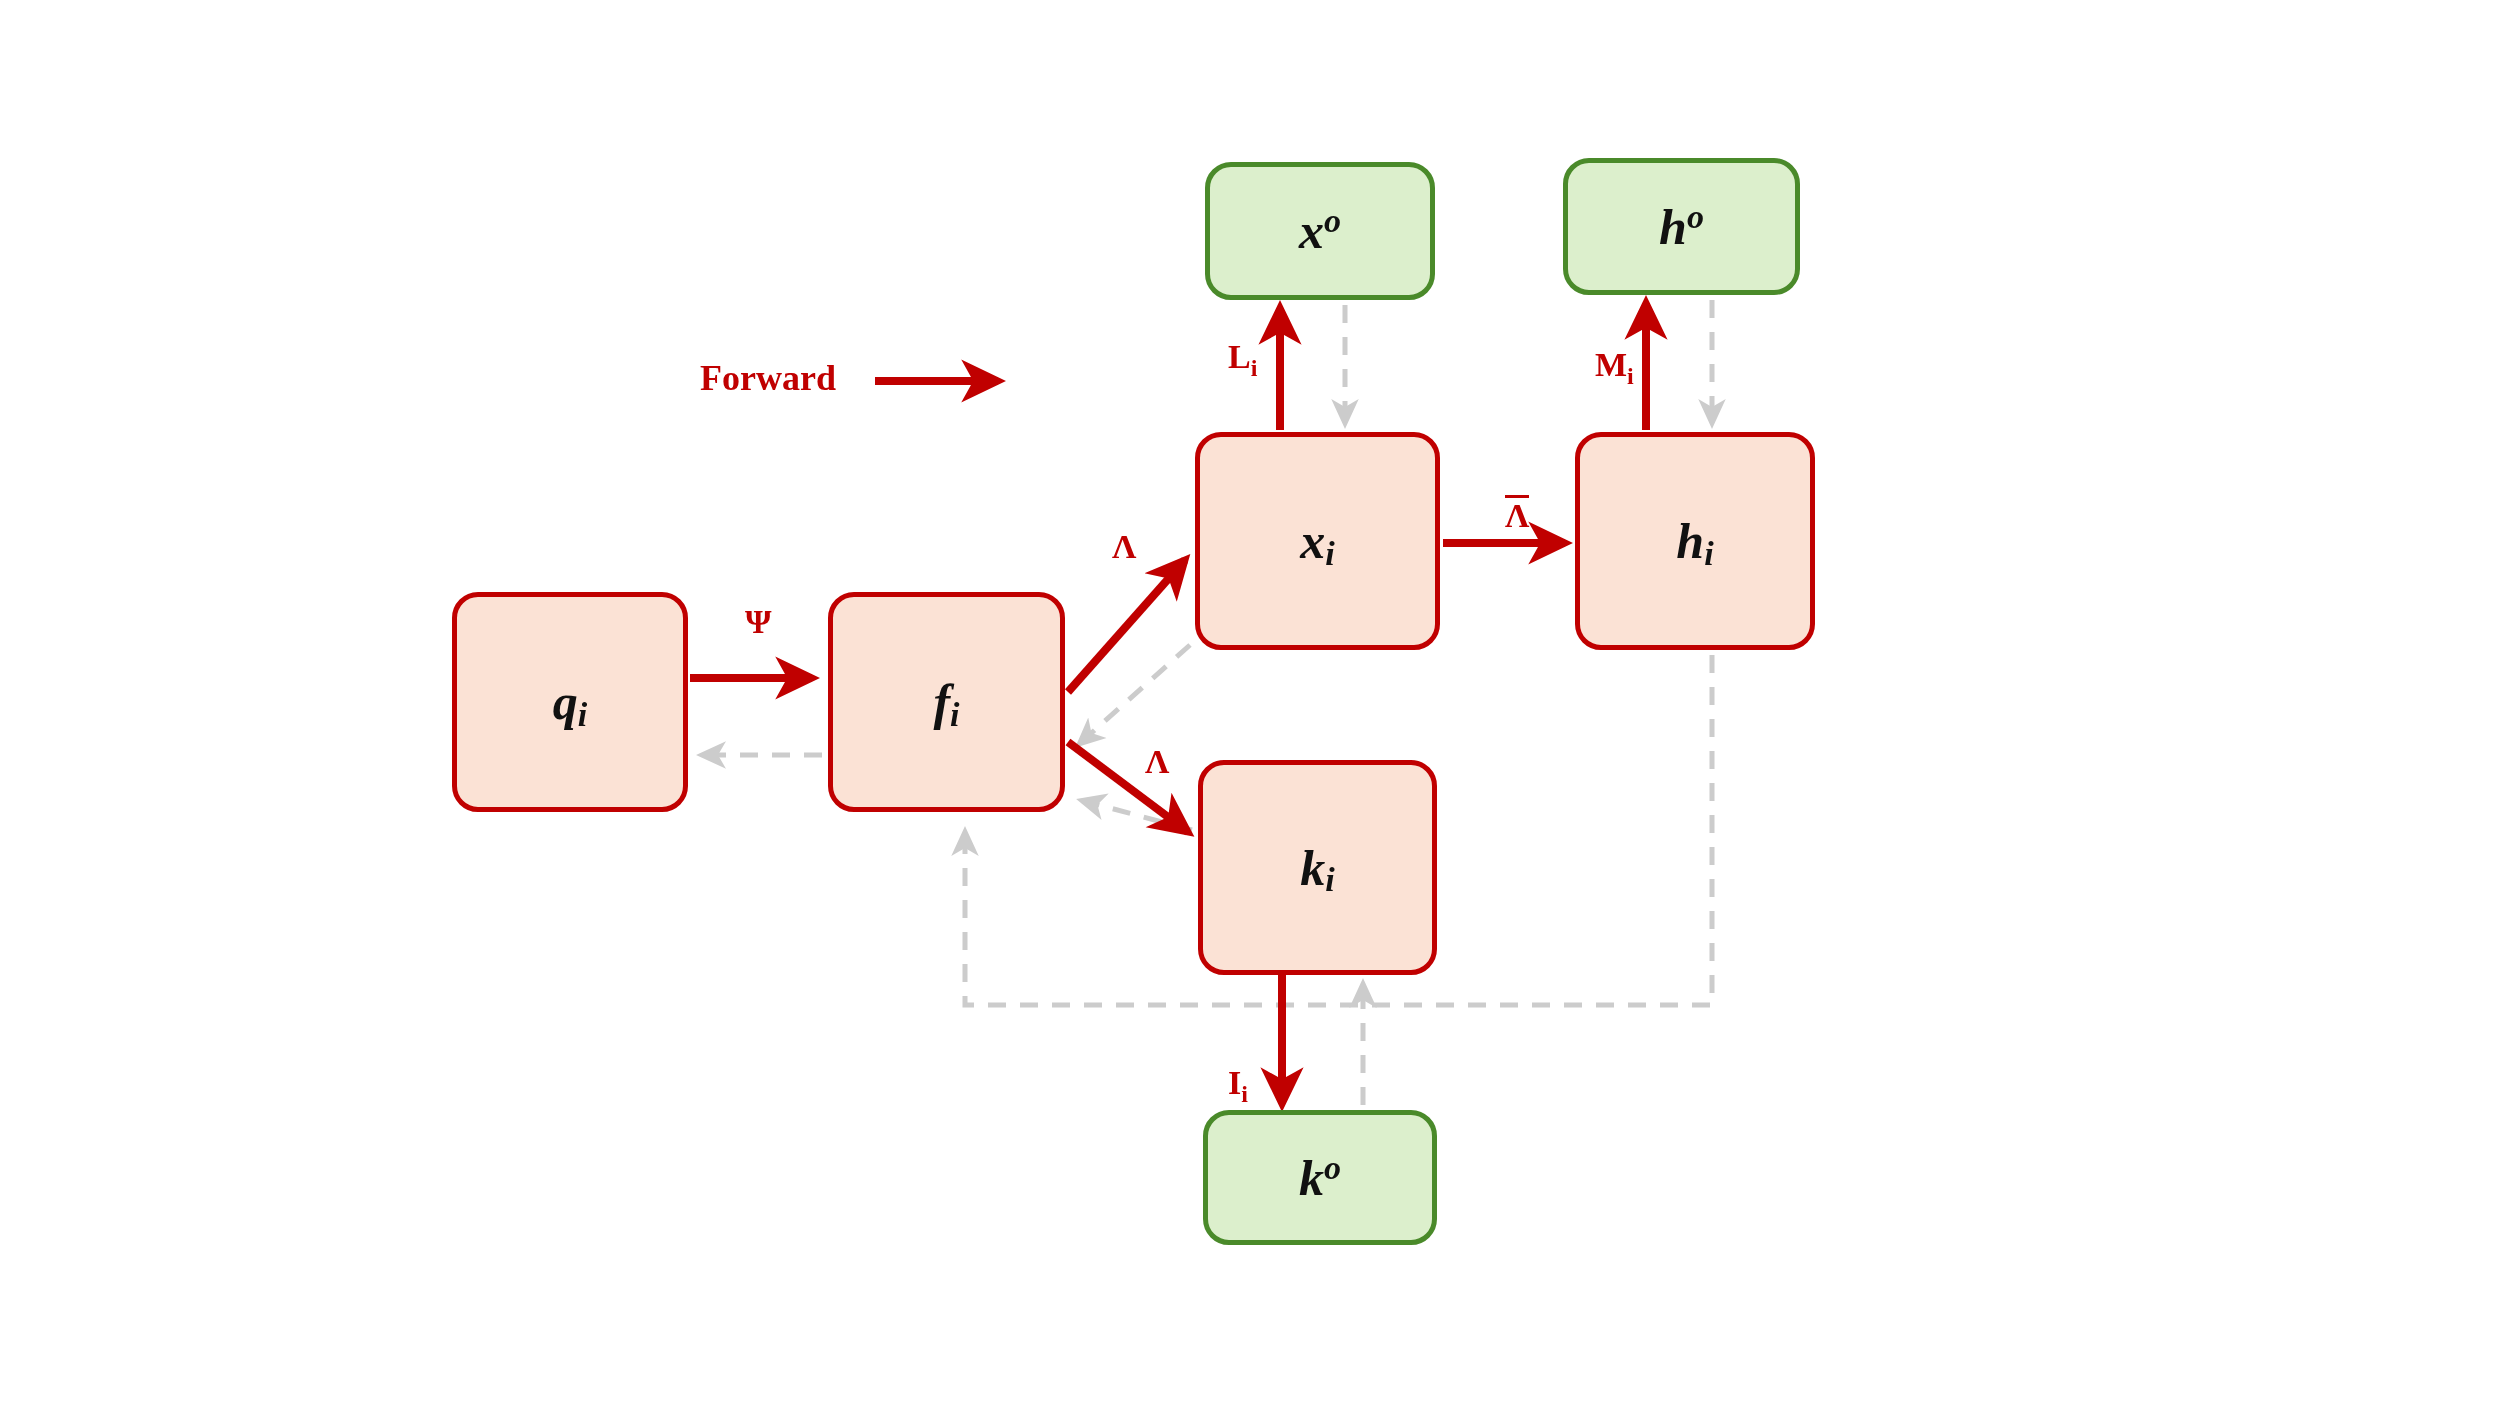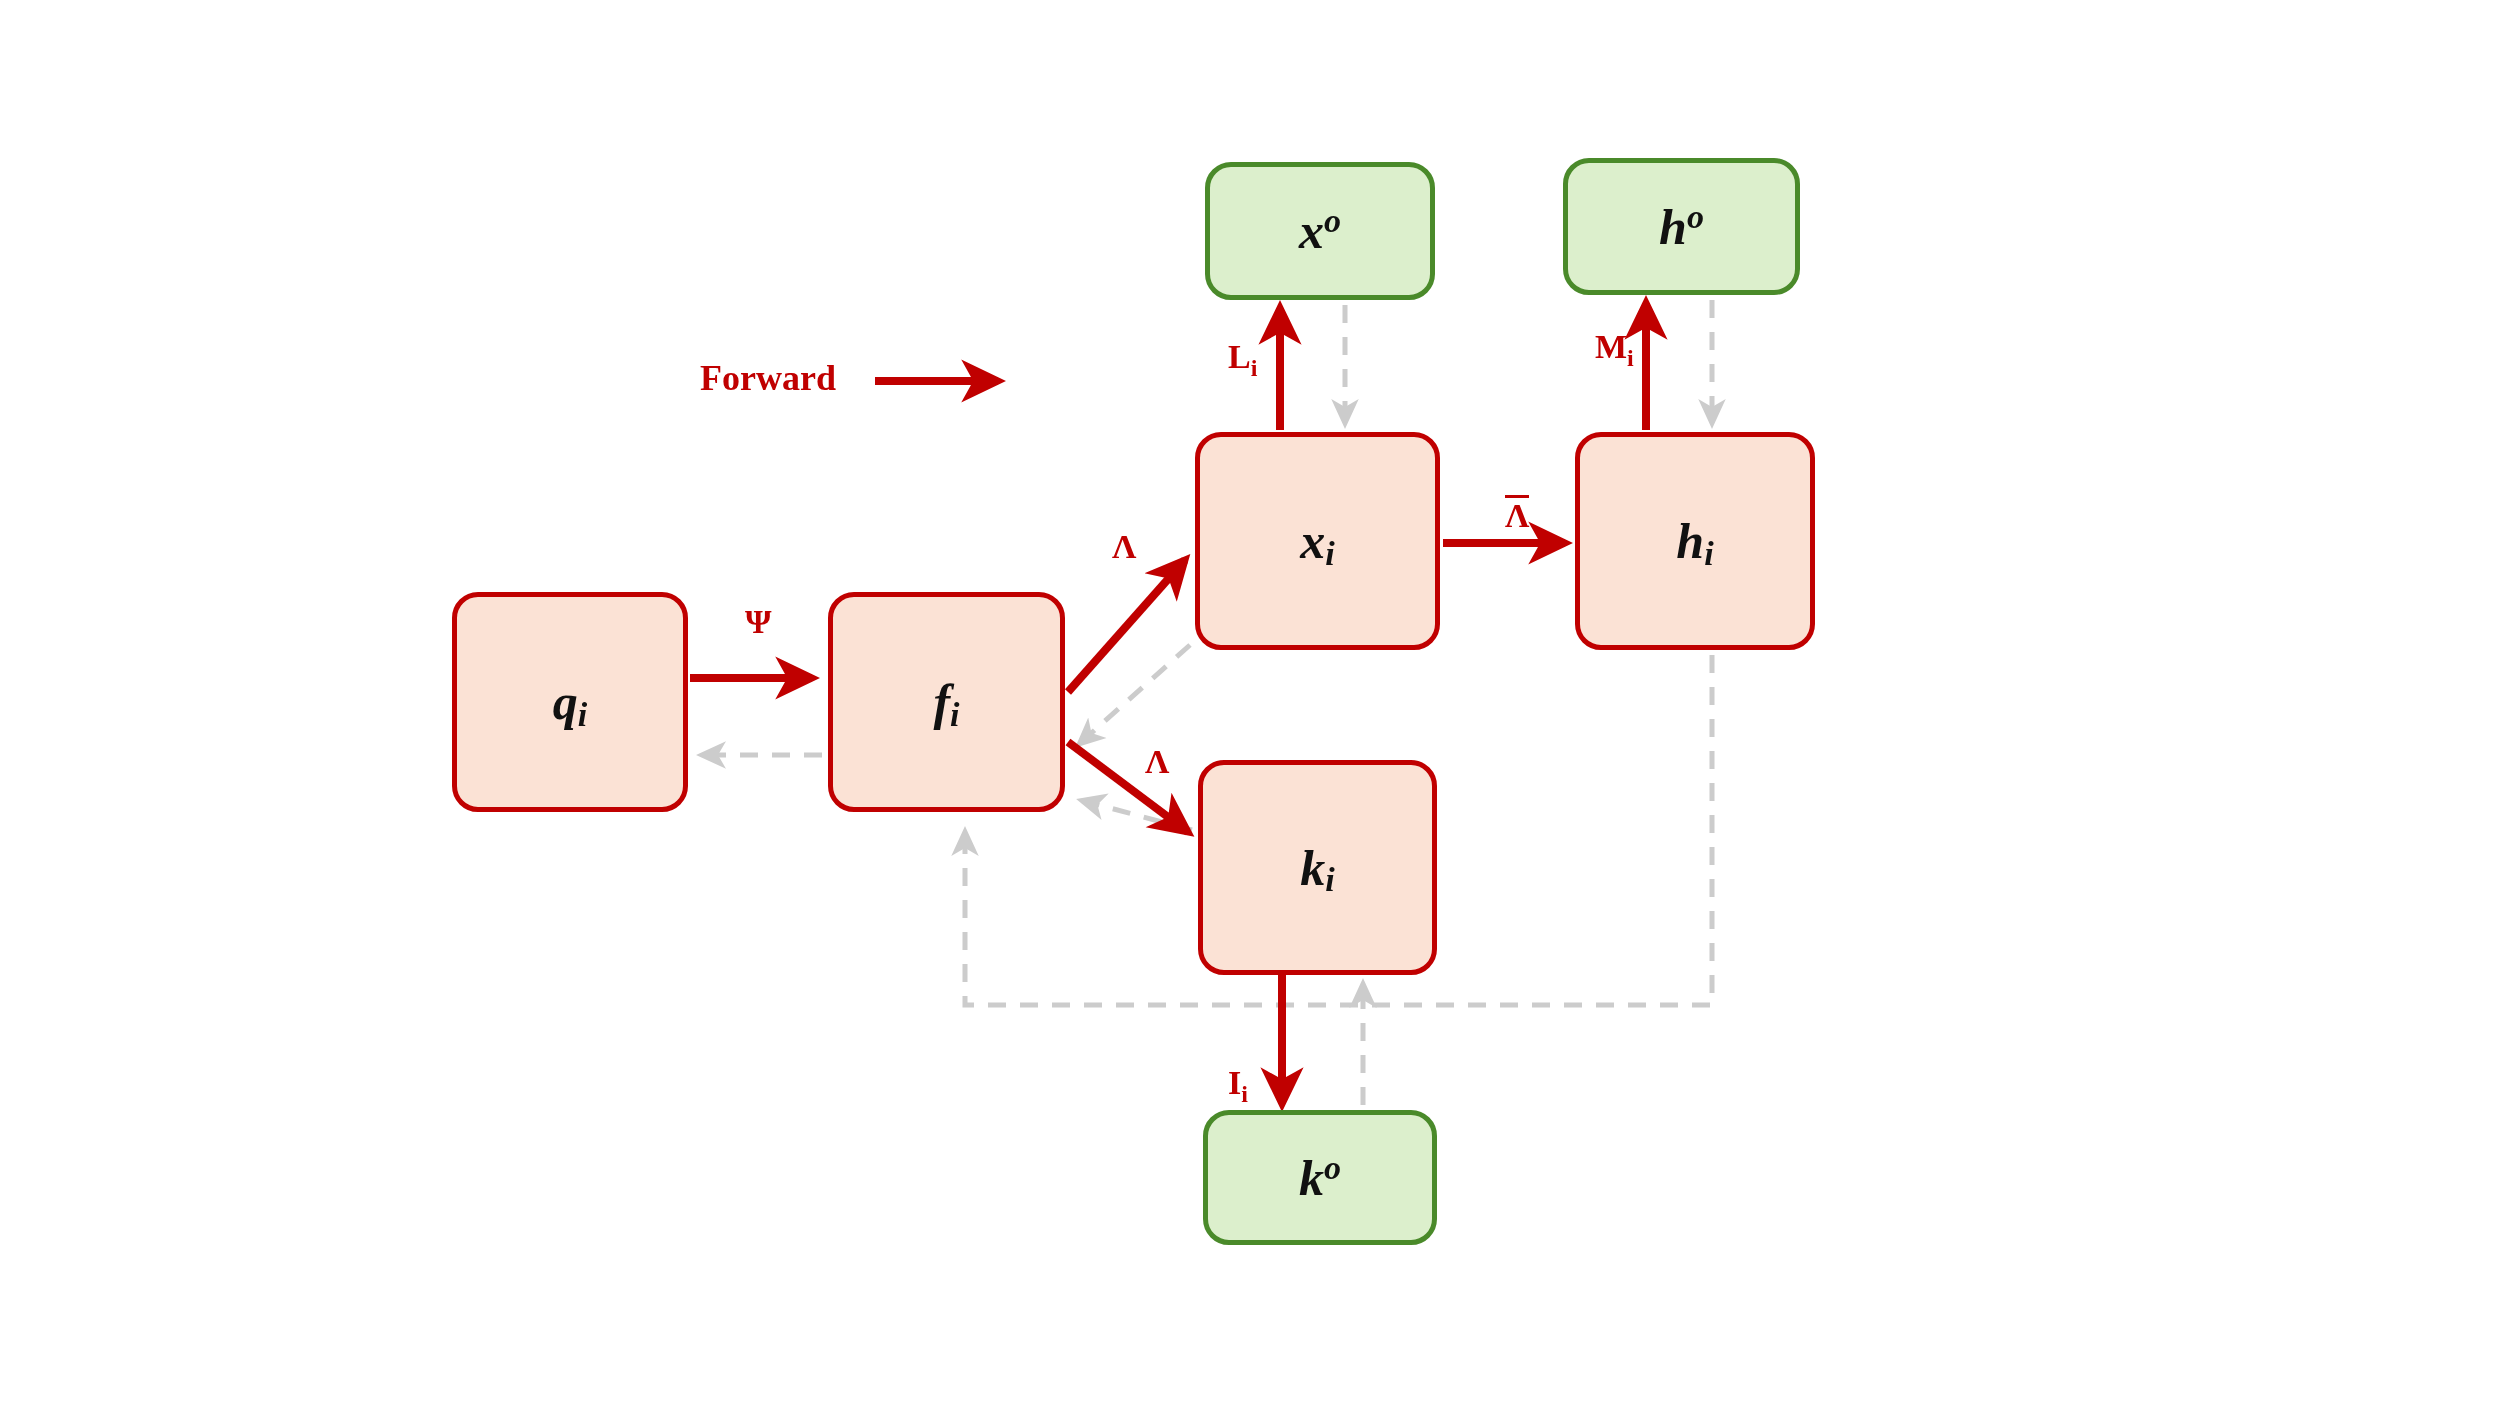--- a/index.html
+++ b/index.html
@@ -176,17 +176,17 @@
         <span class="node-label"><span class="sup">o</span></span>
       </div>
     </div>
 
   <div id="edge-labels-host">
       <div class="edge-label" style="left: 745px; top: 605px;">Ψ</div>
       <div class="edge-label" style="left: 1112px; top: 530px;">Λ</div>
       <div class="edge-label" style="left: 1145px; top: 745px;">Λ</div>
       <div class="edge-label" style="left: 1505px; top: 495px;"><span class="bar">Λ</span></div>
       <div class="edge-label" style="left: 1228px; top: 340px;">L<span class="sub">i</span></div>
-      <div class="edge-label" style="left: 1595px; top: 330px;">M<span class="sub">i</span></div>
+      <div class="edge-label" style="left: 1595px; top: 348px;">M<span class="sub">i</span></div>
       <div class="edge-label" style="left: 1228px; top: 1066px;">I<span class="sub">i</span></div>
     </div>
 
 </div>
 
 </body></html>

